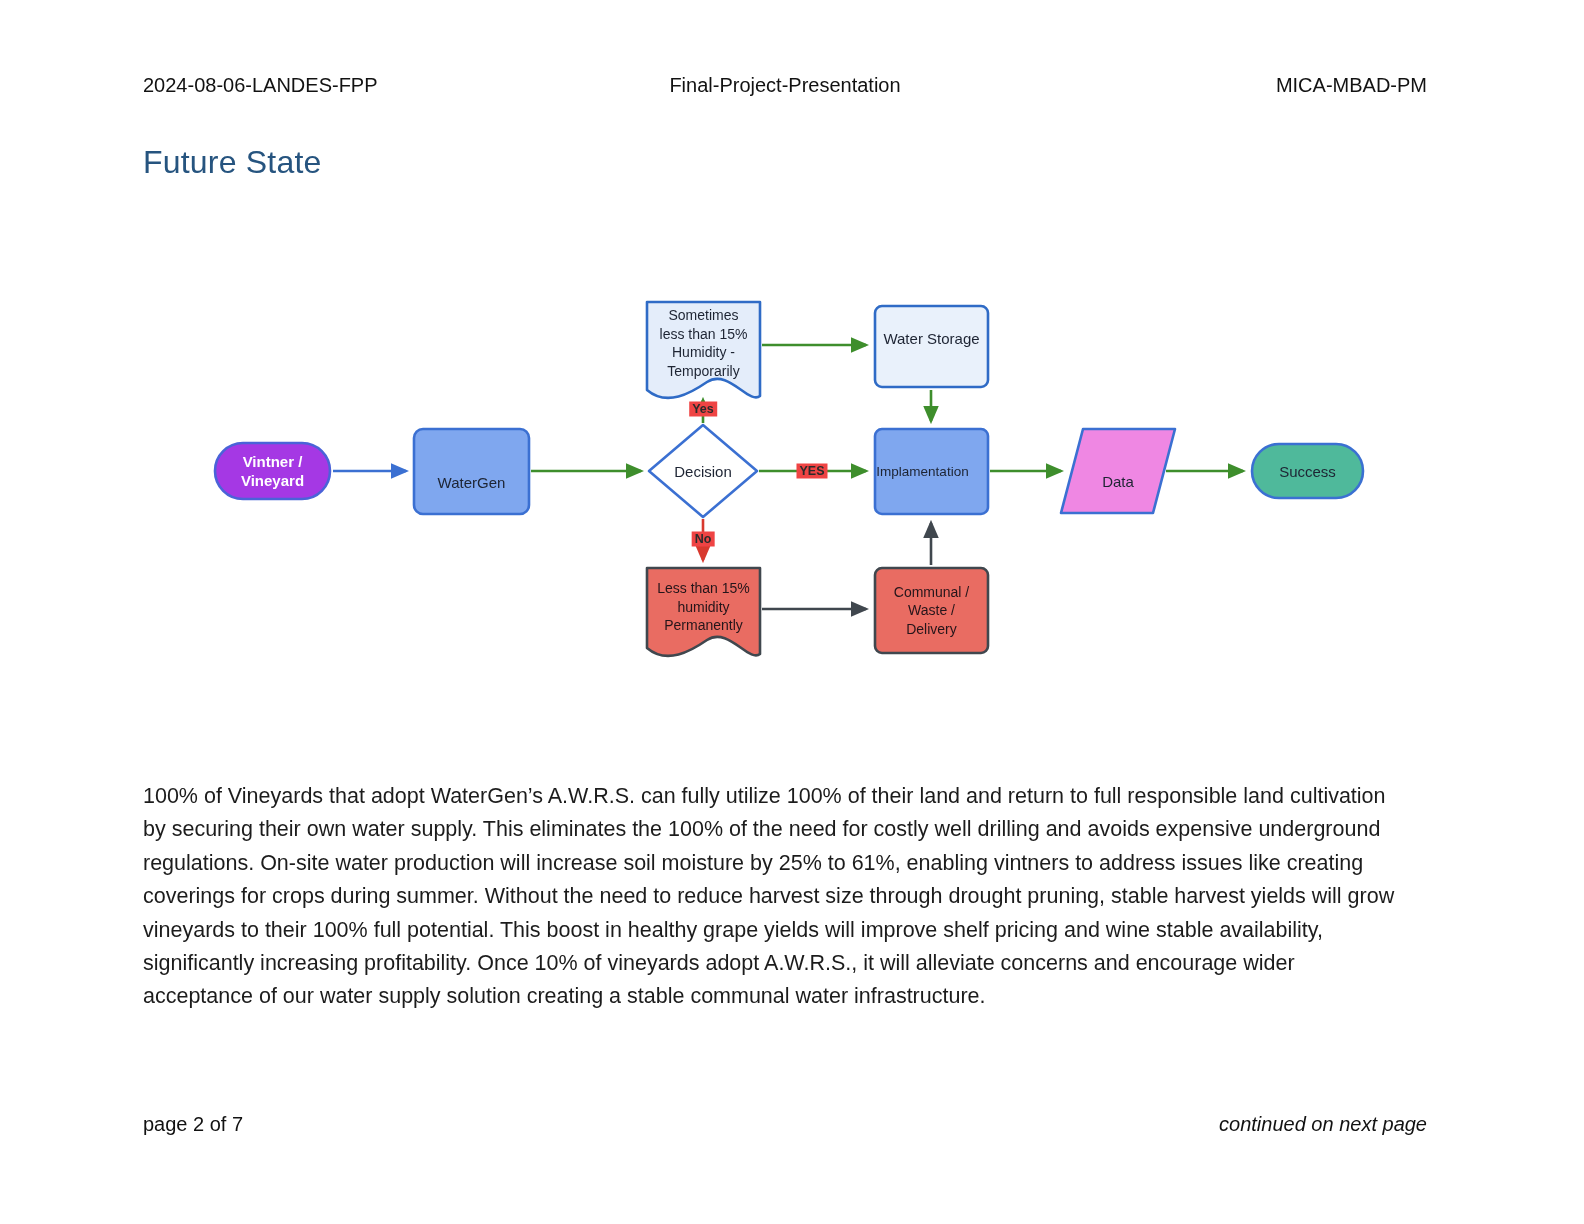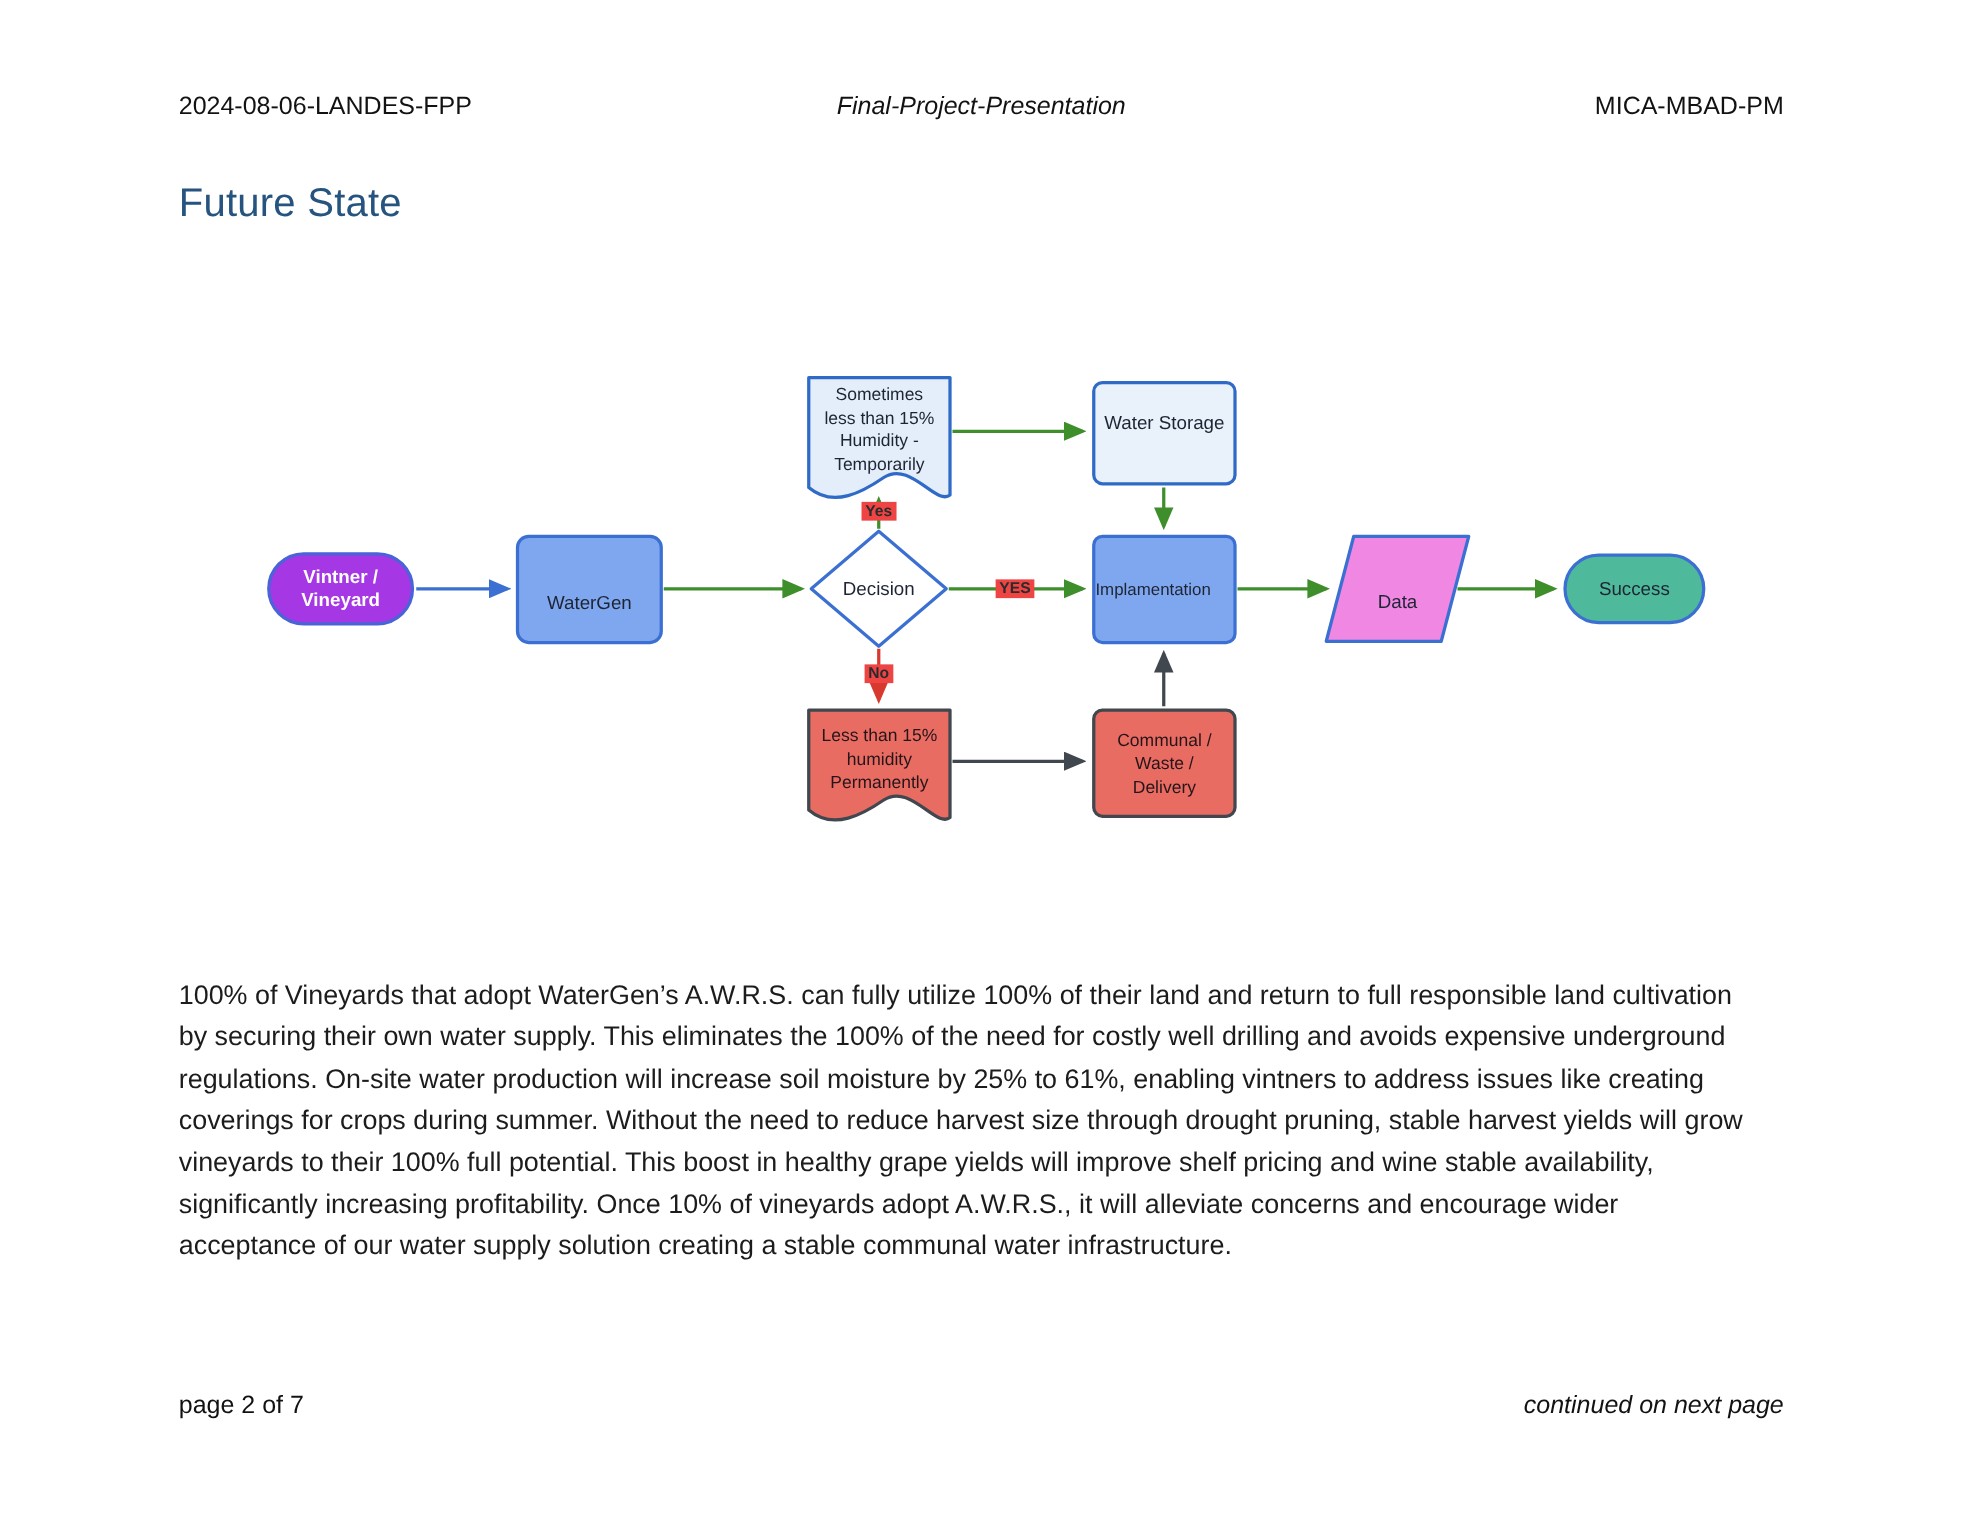--- a/index.html
+++ b/index.html
@@ -5,21 +5,21 @@
   html,body { margin:0; padding:0; background:#ffffff; }
   .page {
     position:relative; width:1584px; height:1224px; background:#ffffff;
     font-family:"Liberation Sans", sans-serif; overflow:hidden; color:#1a1a1a;
   }
   .header {
     position:absolute; top:74px; left:143px; right:157px; height:26px;
     font-size:20px; color:#121212;
   }
   .header .h-left  { position:absolute; left:0; top:0; }
-  .header .h-center{ position:absolute; left:50%; top:0; transform:translateX(-50%);font-style:italic; }
+  .header .h-center{ position:absolute; left:50%; top:0; transform:translateX(-50%); }
   .header .h-right { position:absolute; right:0; top:0; }
   .section-title {
     position:absolute; top:144px; left:143px;
     font-size:32px; font-weight:500; color:#26547F; letter-spacing:0.2px;
   }
   
   .fc-svg { position:absolute; left:0; top:0; }
   .shape { stroke-width:2.6; }
   .st-blue   { stroke:#3B70D2; }
   .st-bluedk { stroke:#2F6BC6; }

